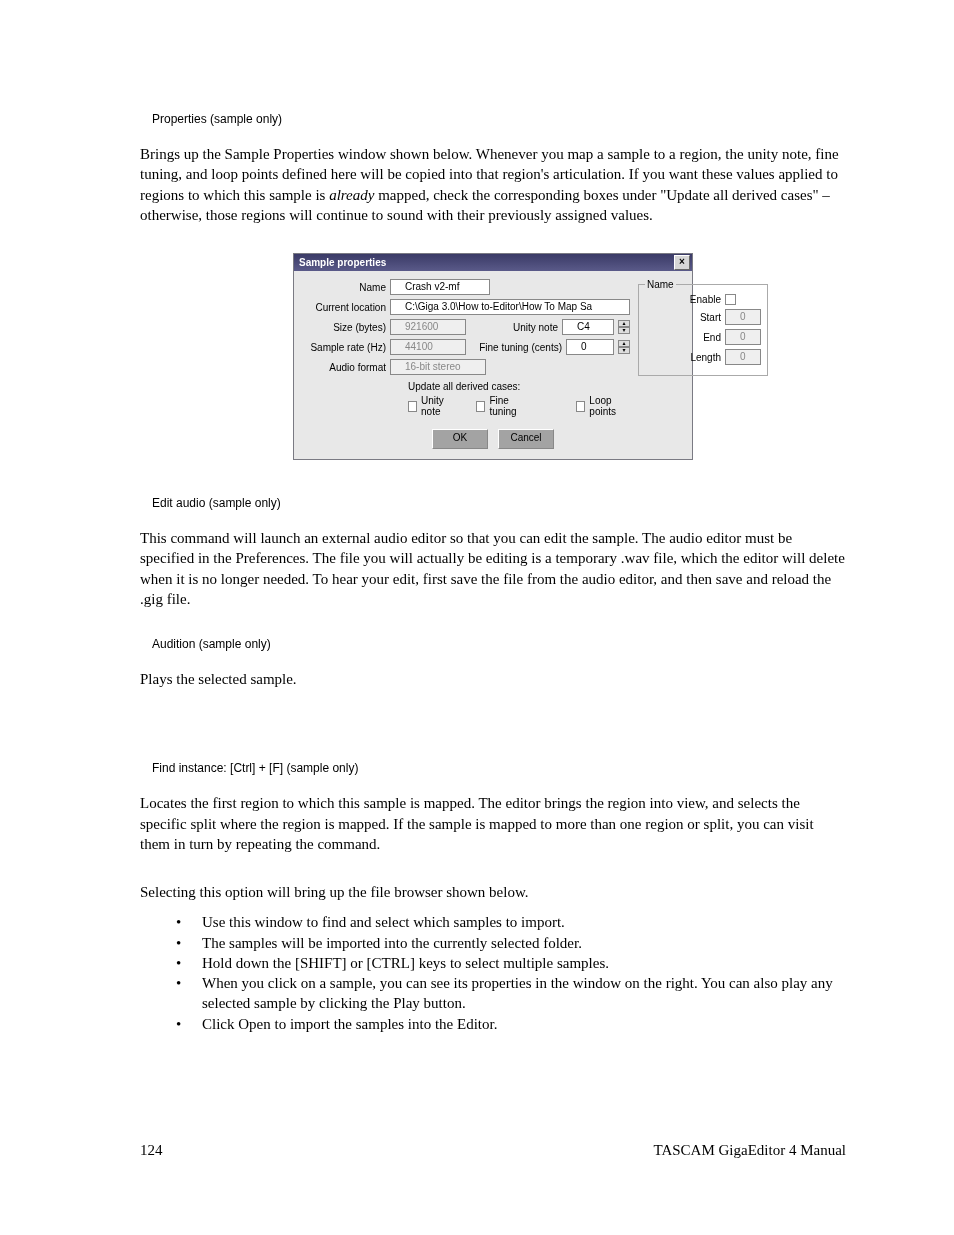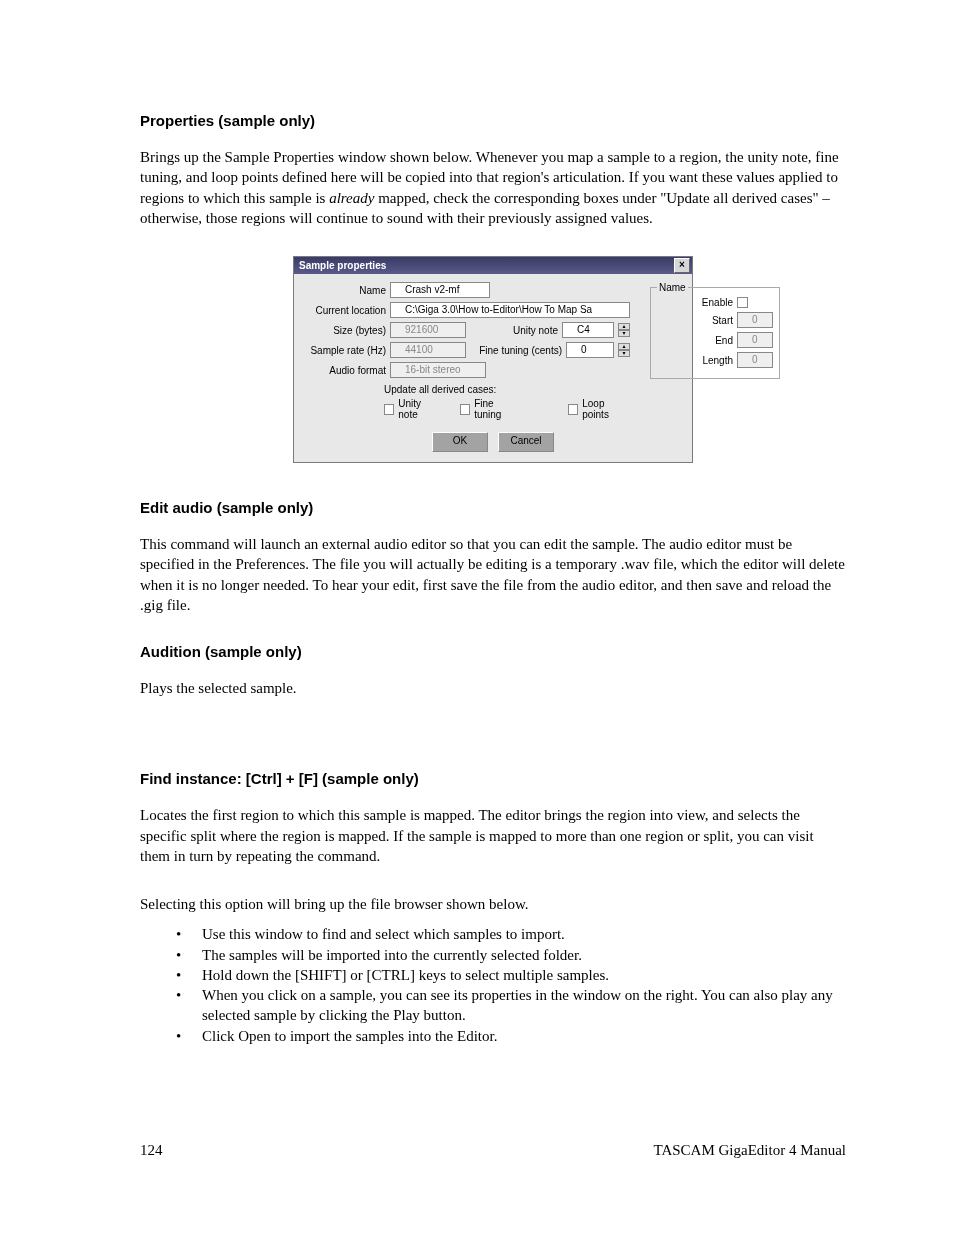--- a/index.html
+++ b/index.html
@@ -12,23 +12,23 @@
   }
   .page {
     width: 954px;
     height: 1235px;
     box-sizing: border-box;
     padding: 112px 108px 60px 140px;
     position: relative;
   }
   .heading {
     font-family: "Futura", "Trebuchet MS", Arial, sans-serif;
-    font-weight: bold;
-    font-size: 15px;
-    margin: 0 0 18px 0;
+    font-weight: normal;
+    font-size: 12px;
+    margin: 0 0 18px 12px;
   }
   .body-text {
     line-height: 1.35;
     margin: 0 0 28px 0;
   }
   .body-text em { font-style: italic; }
   ul.bullets {
     margin: 0 0 28px 0;
     padding-left: 62px;
     list-style: none;
@@ -75,21 +75,21 @@
     border: 1px solid #fff;
     border-right-color: #666; border-bottom-color: #666;
     color: #000;
     font-size: 10px; line-height: 11px;
     text-align: center;
     font-weight: bold;
   }
   .dialog-body {
     padding: 8px 10px 10px 10px;
   }
-  .top-row { display: flex; gap: 20px; }
+  .top-row { display: flex; gap: 8px; }
   .left-col { flex: 1; }
   .right-col { width: 110px; }
   .form-row {
     display: flex;
     align-items: center;
     margin-bottom: 4px;
     gap: 4px;
   }
   .form-row .lbl {
     text-align: right;
@@ -135,21 +135,21 @@
   .loop-row { display:flex; align-items:center; gap:4px; margin-bottom:4px; }
   .loop-row .lbl { width: 36px; text-align:right;margin-left:40px; }
   .loop-in { flex:1; }
   .chkbox {
     width: 11px; height: 11px;
     border: 1px solid #888; background:#fff;
     display:inline-block; box-sizing:border-box;
   }
   .update-block {
     margin-top: 6px;
-    margin-left: 80px;
+    margin-left: 104px;
   }
   .update-row {
     display:flex; gap: 20px; align-items:center; margin-top:3px;
   }
   .update-row label { display:flex; align-items:center; gap:4px; }
   .btnrow {
     display:flex; justify-content:center; gap:10px; margin-top:12px;
   }
   .btn {
     min-width: 54px; height: 18px;

